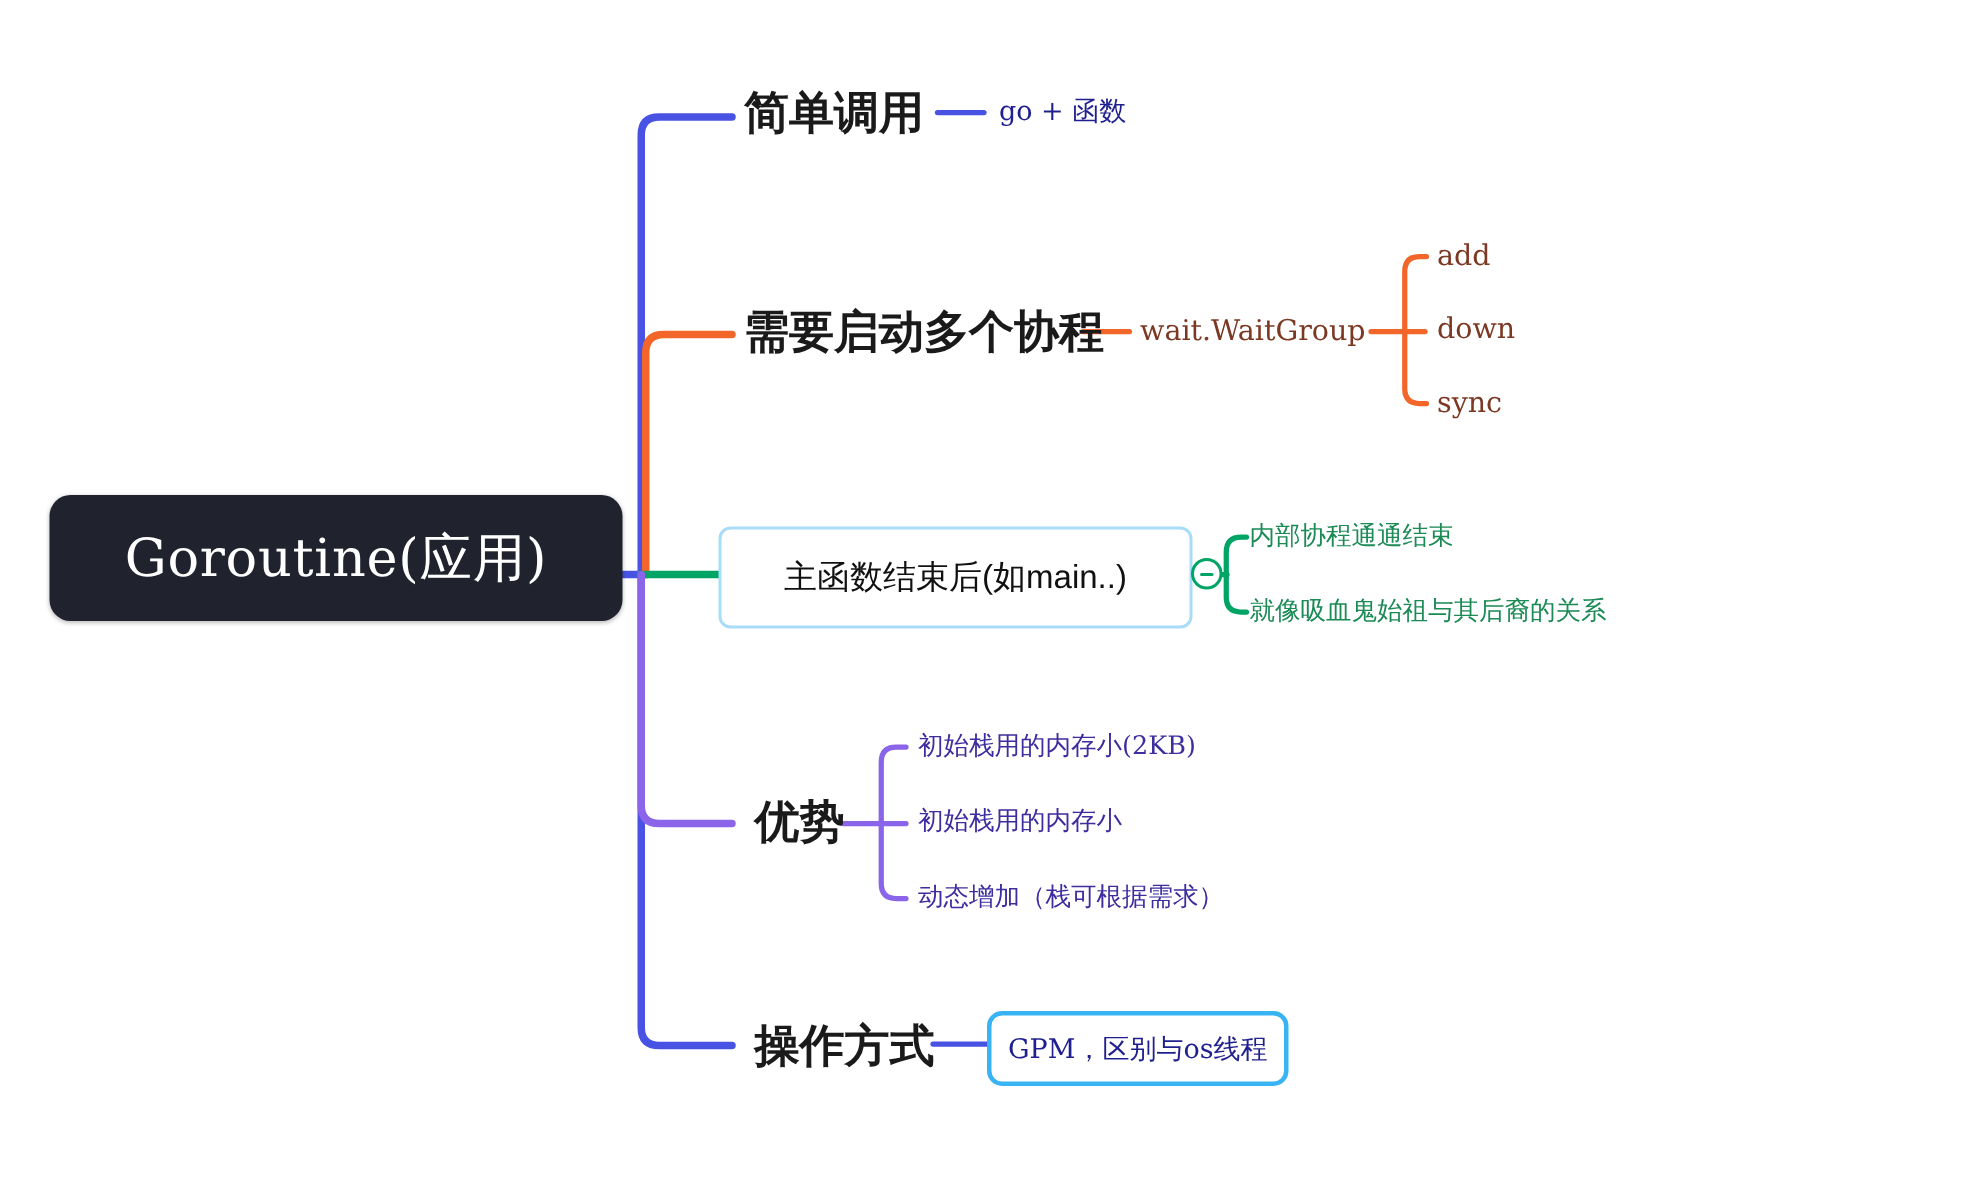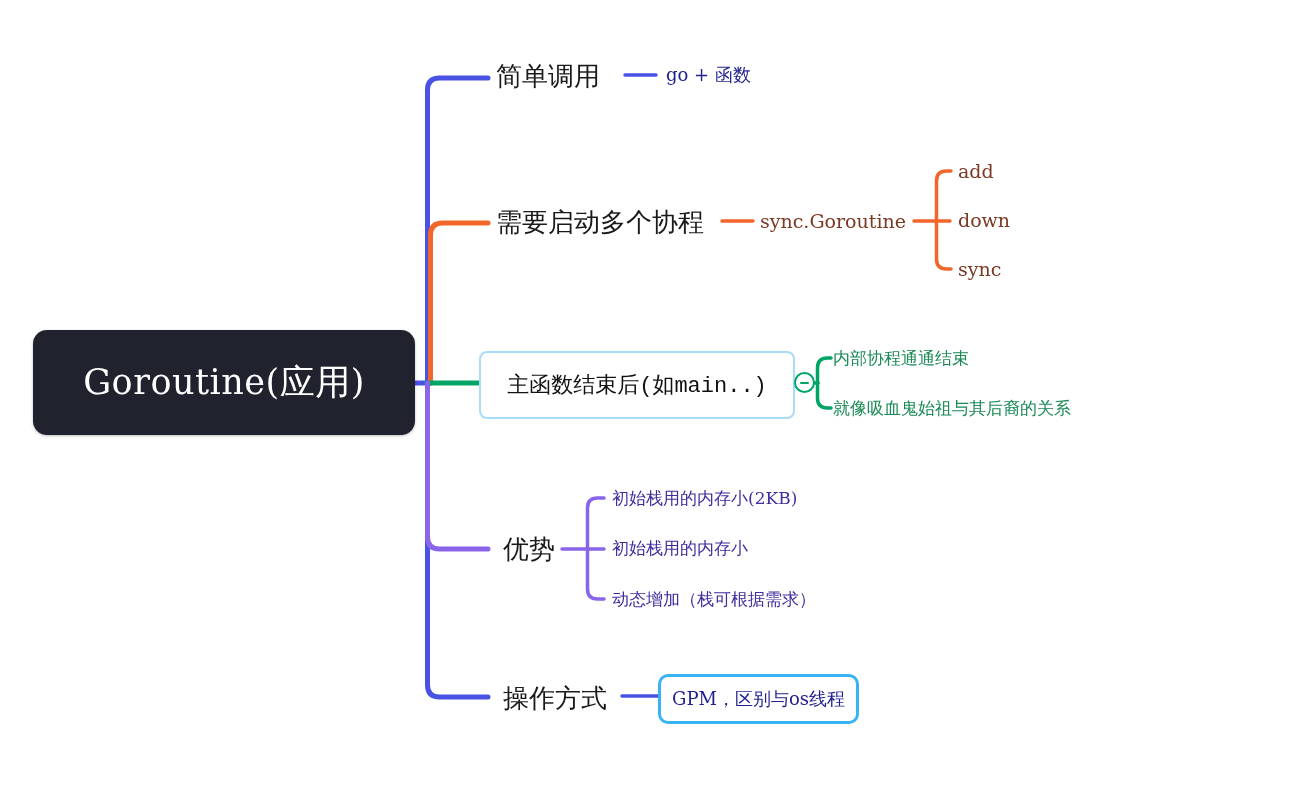--- a/index.html
+++ b/index.html
@@ -15,57 +15,57 @@
   .w-blue{stroke:var(--blue,#4853e4);}
   .w-orange{stroke:var(--orange,#f2662a);}
   .w-green{stroke:var(--green,#00a566);}
   .w-purple{stroke:var(--purple,#8a64e9);}
   .w-main{stroke-width:5px;}
   .w-sub{stroke-width:3.5px;}
 
   .node,.label{position:absolute;z-index:2;white-space:nowrap;}
 
   .root-node{
-    left:33px;top:330px;width:382px;height:105px;
+    left:33px;top:330px;width:382px;height:84px;
     background:var(--root-bg,#20222e);
     border-radius:14px;
     display:flex;align-items:center;justify-content:center;
     box-shadow:0 1px 3px rgba(0,0,0,.25);
   }
   .root-node .txt{
     color:var(--root-text,#ffffff);
     font-family:"DejaVu Serif",serif;
     font-size:35px;font-weight:500;letter-spacing:.5px;
   }
 
   .topic{
     transform:translateY(-50%);
     color:var(--topic-text,#1a1a1a);
-    font-size:26px;font-weight:400;line-height:1;
+    font-size:30px;font-weight:700;line-height:1;
   }
 
   .sub{
     transform:translateY(-50%);
     font-family:"DejaVu Serif",serif;
     font-size:18px;line-height:1;
   }
   .sub.navy{color:var(--navy-text,#1f1f8f);}
   .sub.brown{color:var(--brown-text,#7b3822);font-size:19px;}
   .sub.green{color:var(--green-text,#1b8a55);font-size:17px;}
   .sub.purple{color:var(--purple-text,#3d2d9e);font-size:17px;}
 
   .boxed-main{
     left:479px;top:351px;width:312px;height:64px;
     background:#ffffff;
     border:2.5px solid var(--selected-border,#a8dcf8);
     border-radius:8px;
     display:flex;align-items:center;justify-content:center;
   }
   .boxed-main .txt{
-    font-family:Liberation Mono, monospace;
+    font-family:Liberation Sans, sans-serif;
     color:#111;font-size:22px;font-weight:500;
   }
 
   .boxed-gpm{
     left:658px;top:674px;width:195px;height:44px;
     background:#ffffff;
     border:3px solid var(--highlight-border,#38b3f3);
     border-radius:10px;
     display:flex;align-items:center;justify-content:center;
   }
@@ -125,21 +125,21 @@
   </svg>
 
   <div class="node root-node">
     <span class="txt">Goroutine(应用)</span>
   </div>
 
   <div class="label topic" style="left:496px;top:76px;">简单调用</div>
   <div class="label sub navy" style="left:666px;top:75px;">go + 函数</div>
 
   <div class="label topic" style="left:496px;top:222px;">需要启动多个协程</div>
-  <div class="label sub brown" style="left:760px;top:221px;">sync.Goroutine</div>
+  <div class="label sub brown" style="left:760px;top:221px;">wait.WaitGroup</div>
   <div class="label sub brown" style="left:958px;top:171px;">add</div>
   <div class="label sub brown" style="left:958px;top:220px;">down</div>
   <div class="label sub brown" style="left:958px;top:269px;">sync</div>
 
   <div class="node boxed-main">
     <span class="txt">主函数结束后(如main..)</span>
   </div>
   <div class="collapse-btn">
     <span class="minus"></span>
   </div>

